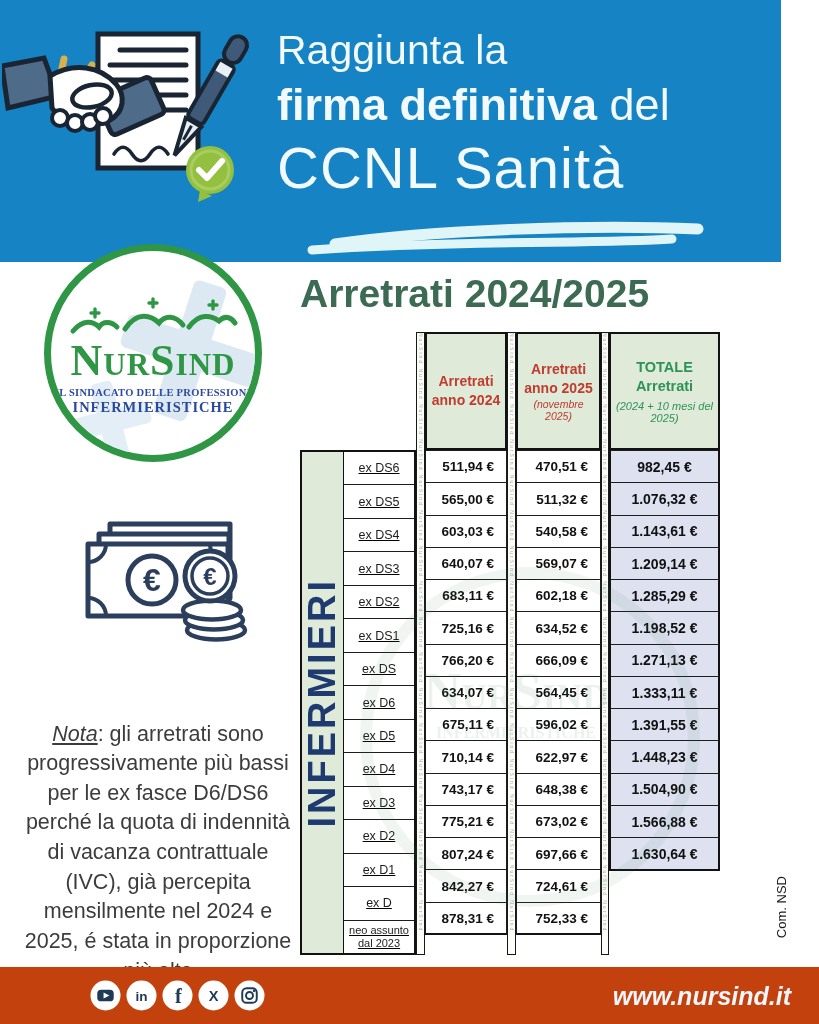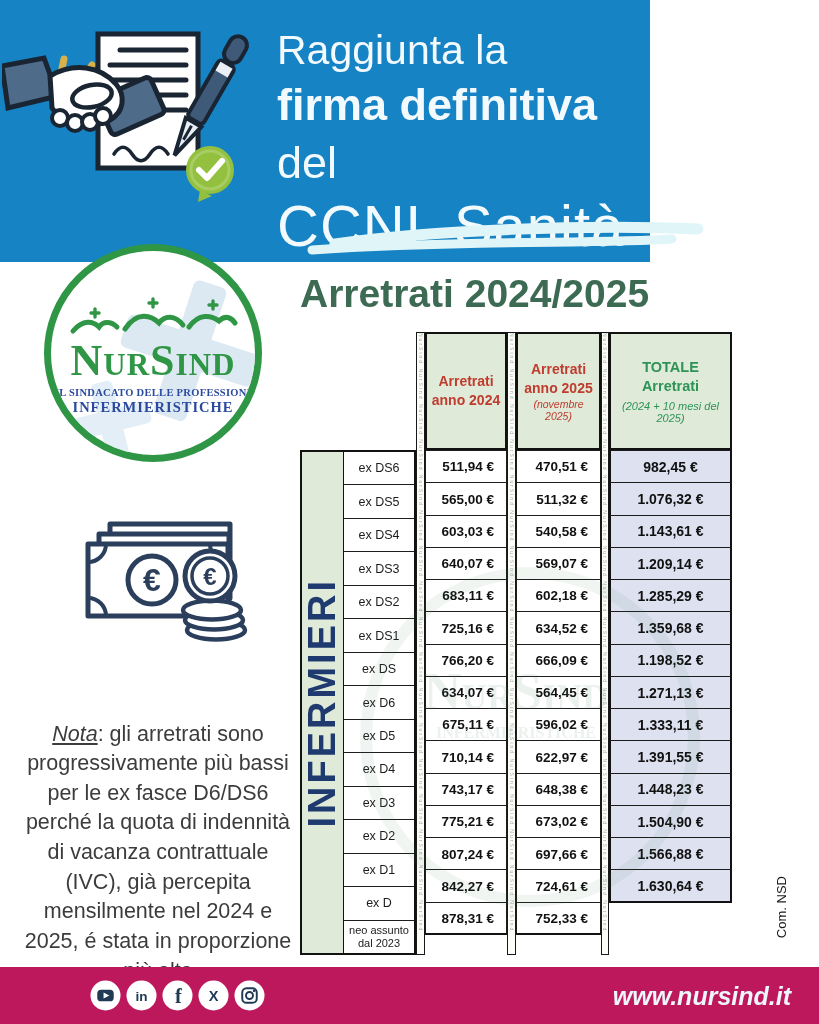--- a/index.html
+++ b/index.html
@@ -1,21 +1,21 @@
 <!DOCTYPE html>
 <html><head>
 <meta charset="utf-8">
 <style>
   html,body{margin:0;padding:0;background:#ffffff;}
   *{box-sizing:border-box;}
   .canvas{position:relative;width:819px;height:1024px;background:#ffffff;overflow:hidden;
           font-family:"Liberation Sans",sans-serif;}
 
   
-  .banner{position:absolute;left:0;top:0;width:650px;height:262px;background:#1583c4;}
+  .banner{position:absolute;left:0;top:0;width:781px;height:262px;background:#1583c4;}
   .illus{position:absolute;left:2px;top:14px;}
   .titles{position:absolute;left:277px;top:24px;color:#f3fafe;}
   .t1{font-size:41px;font-weight:400;line-height:52px;}
   .t2{font-size:45px;line-height:58px;}
   .t2 .bold{font-weight:700;}
   .t3{font-size:58px;font-weight:400;line-height:68px;letter-spacing:1px;}
   .brush{position:absolute;left:300px;top:212px;}
 
   
   .logo{position:absolute;left:44px;top:244px;width:218px;height:218px;border-radius:50%;
@@ -42,29 +42,29 @@
   .strip1{left:116px;width:9px;}
   .strip2{left:207px;width:9px;}
   .strip3{left:301px;width:8px;}
 
   .left-block{position:absolute;left:0;top:118px;width:116px;height:505px;border:2.4px solid #121212;
               display:flex;background:#ffffff;}
   .inf-cell{width:42px;flex:none;background:#dfead9;border-right:1.5px solid #121212;
             display:flex;align-items:center;justify-content:center;}
   .inf-text{writing-mode:vertical-rl;transform:rotate(180deg);font-size:38px;font-weight:700;
             color:#1e3a6e;letter-spacing:3px;}
-  .labels{flex:1;display:flex;flex-direction:column;}
+  .labels{flex:1;display:flex;flex-direction:column;text-decoration:underline;}
   .lcell{flex:1;display:flex;align-items:center;justify-content:center;text-align:center;
          font-size:12.5px;color:#1c1c1c;border-bottom:1.4px solid #1d1d1d;padding:0 3px;}
   .lcell:last-child{border-bottom:none;font-size:11px;line-height:1.15;}
 
   .vcol{position:absolute;top:0;height:623px;}
   .col2024{left:125px;width:82px;}
   .col2025{left:216px;width:85px;}
-  .colTotal{left:309px;width:123px;}
+  .colTotal{left:309px;width:111px;}
   .hcell{height:118px;background:#dfead9;border:2.4px solid #121212;display:flex;flex-direction:column;
          align-items:center;justify-content:center;text-align:center;padding:2px;}
   .h-red{font-size:14px;font-weight:700;color:#bf3c2e;line-height:1.35;}
   .h-red-note{font-size:10.5px;font-style:italic;color:#bf3c2e;margin-top:1px;}
   .h-grn{font-size:14.5px;font-weight:700;color:#2e9356;line-height:1.3;}
   .h-grn-note{font-size:11px;font-style:italic;color:#2e9356;margin-top:4px;}
   .vcell{height:33.67px;margin-top:-1.4px;background:#ffffff;border:1.4px solid #1d1d1d;
          display:flex;align-items:center;justify-content:flex-end;padding-right:12px;
          font-size:13.5px;font-weight:700;color:#111;}
   .hcell + .vcell{margin-top:0;}
@@ -84,21 +84,21 @@
 
   
   .money{position:absolute;left:80px;top:518px;}
   .nota{position:absolute;left:20px;top:698px;width:276px;text-align:center;font-size:21.5px;
         line-height:1.38;color:#3c3c3c;}
   .nota u{}
   .comnsd{position:absolute;left:774px;top:876px;writing-mode:vertical-rl;transform:rotate(180deg);
           font-size:13px;color:#181818;}
 
   
-  .footer{position:absolute;left:0;top:967px;width:819px;height:57px;background:#be185d;
+  .footer{position:absolute;left:0;top:967px;width:819px;height:57px;background:#c2410c;
           display:flex;align-items:center;}
   .socials{display:flex;gap:5px;margin-left:90px;}
   .soc{width:31px;height:31px;display:block;}
   .site{position:absolute;right:28px;top:50%;transform:translateY(-50%);
         font-size:25px;font-weight:700;font-style:italic;color:#eef6fb;}
 </style>
 </head>
 <body>
 
 <div class="canvas">
@@ -269,21 +269,20 @@
     <div class="vcol colTotal">
       <div class="hcell">
         <div class="h-grn">TOTALE Arretrati</div>
         <div class="h-grn-note">(2024 + 10 mesi del 2025)</div>
       </div>
       <div class="vcell">982,45 €</div>
       <div class="vcell">1.076,32 €</div>
       <div class="vcell">1.143,61 €</div>
       <div class="vcell">1.209,14 €</div>
       <div class="vcell">1.285,29 €</div>
-      <div class="vcell">1.359,68 €</div>
       <div class="vcell">1.198,52 €</div>
       <div class="vcell">1.271,13 €</div>
       <div class="vcell">1.333,11 €</div>
       <div class="vcell">1.391,55 €</div>
       <div class="vcell">1.448,23 €</div>
       <div class="vcell">1.504,90 €</div>
       <div class="vcell">1.566,88 €</div>
       <div class="vcell">1.630,64 €</div>
     </div>
 

